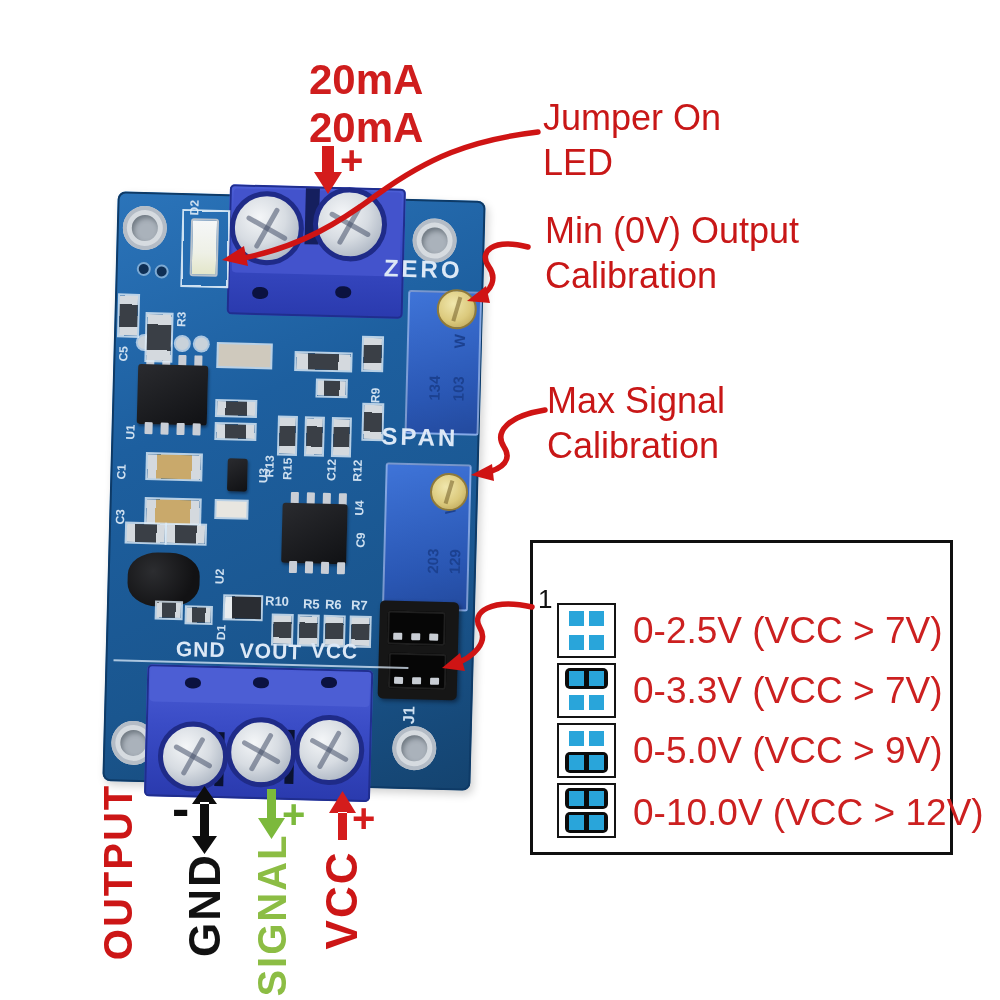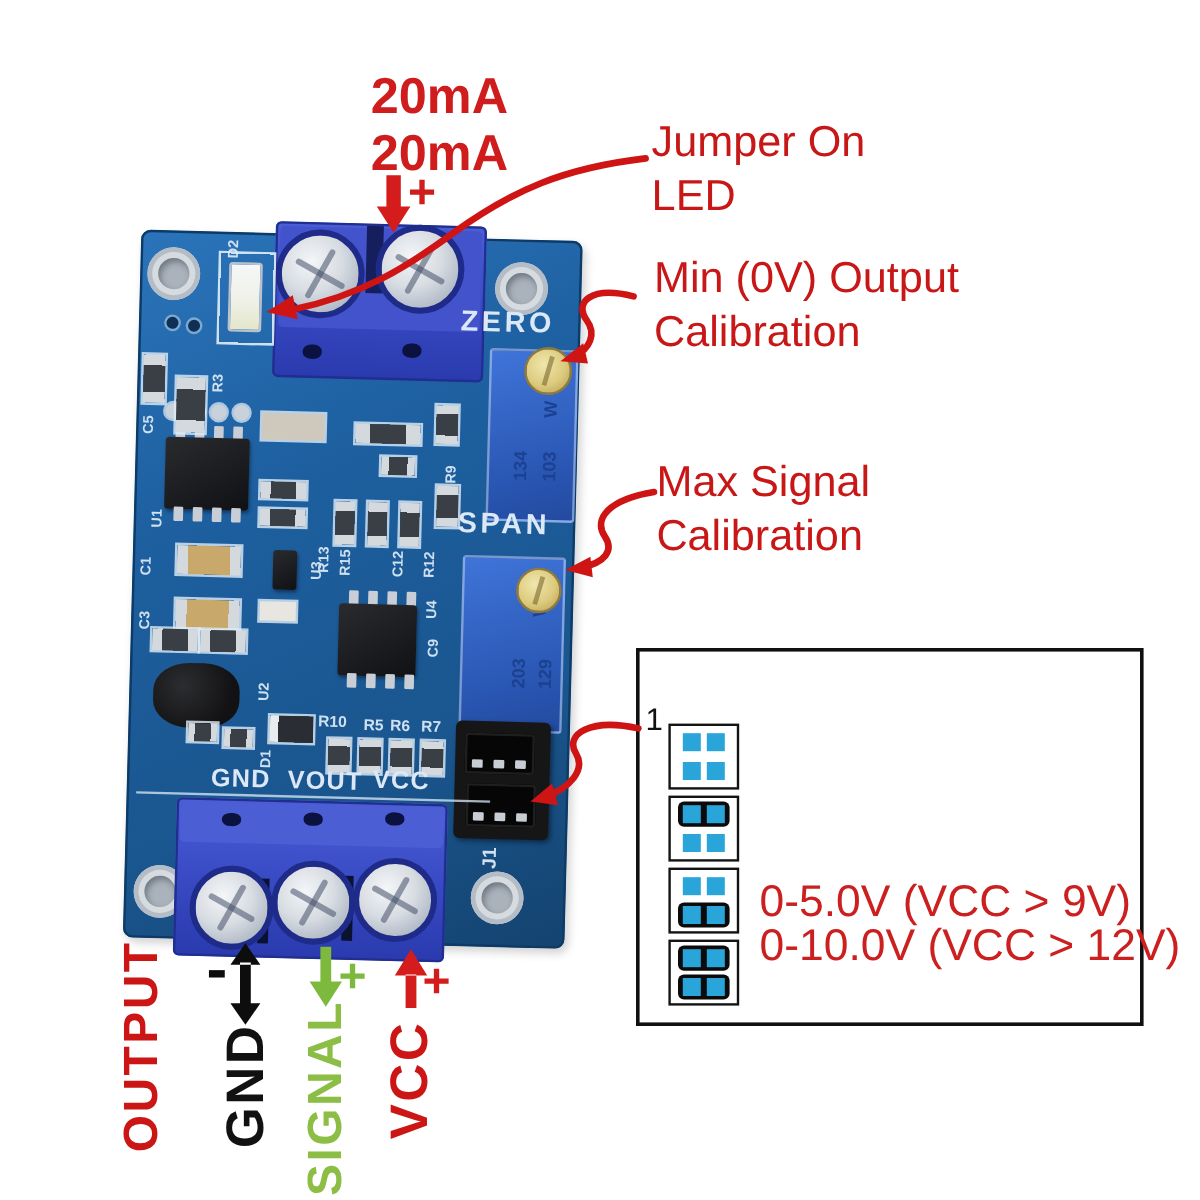--- a/index.html
+++ b/index.html
@@ -250,31 +250,33 @@
   <div class="jicon" style="top:603px;">
     <div class="jpair">
         <span class="sq"></span>
         <span class="sq"></span>
       </div>
     <div class="jpair">
         <span class="sq"></span>
         <span class="sq"></span>
       </div>
   </div>
+  <div class="jlabel" style="top:603px;">0-2.5V (VCC &gt; 7V)</div>
 
   <div class="jicon" style="top:663px;">
     <div class="jpair on">
         <span class="sq"></span>
         <span class="sq"></span>
       </div>
     <div class="jpair">
         <span class="sq"></span>
         <span class="sq"></span>
       </div>
   </div>
+  <div class="jlabel" style="top:663px;">0-3.3V (VCC &gt; 7V)</div>
 
   <div class="jicon" style="top:723px;">
     <div class="jpair">
         <span class="sq"></span>
         <span class="sq"></span>
       </div>
     <div class="jpair on">
         <span class="sq"></span>
         <span class="sq"></span>
       </div>
@@ -284,21 +286,21 @@
   <div class="jicon" style="top:783px;">
     <div class="jpair on">
         <span class="sq"></span>
         <span class="sq"></span>
       </div>
     <div class="jpair on">
         <span class="sq"></span>
         <span class="sq"></span>
       </div>
   </div>
-  <div class="jlabel" style="top:760px;">0-10.0V (VCC &gt; 12V)</div>
+  <div class="jlabel" style="top:785px;">0-10.0V (VCC &gt; 12V)</div>
 
   <div class="vlabel" style="left:118px;top:872px;color:#cc1616;font-size:40px;">OUTPUT</div>
   <div class="vlabel" style="left:205px;top:905px;color:#111;font-size:44px;">GND</div>
   <div class="vlabel" style="left:272px;top:915px;color:#8cbd44;font-size:40px;">SIGNAL</div>
   <div class="vlabel" style="left:342px;top:900px;color:#cc1616;font-size:44px;">VCC</div>
 
   <div class="plus" style="left:172px;top:778px;color:#0d0d0d;font-size:52px;font-weight:900;">-</div>
   <div class="plus" style="left:282px;top:792px;color:#7cb93c;">+</div>
   <div class="plus" style="left:352px;top:796px;color:#d41c1c;">+</div>
 

